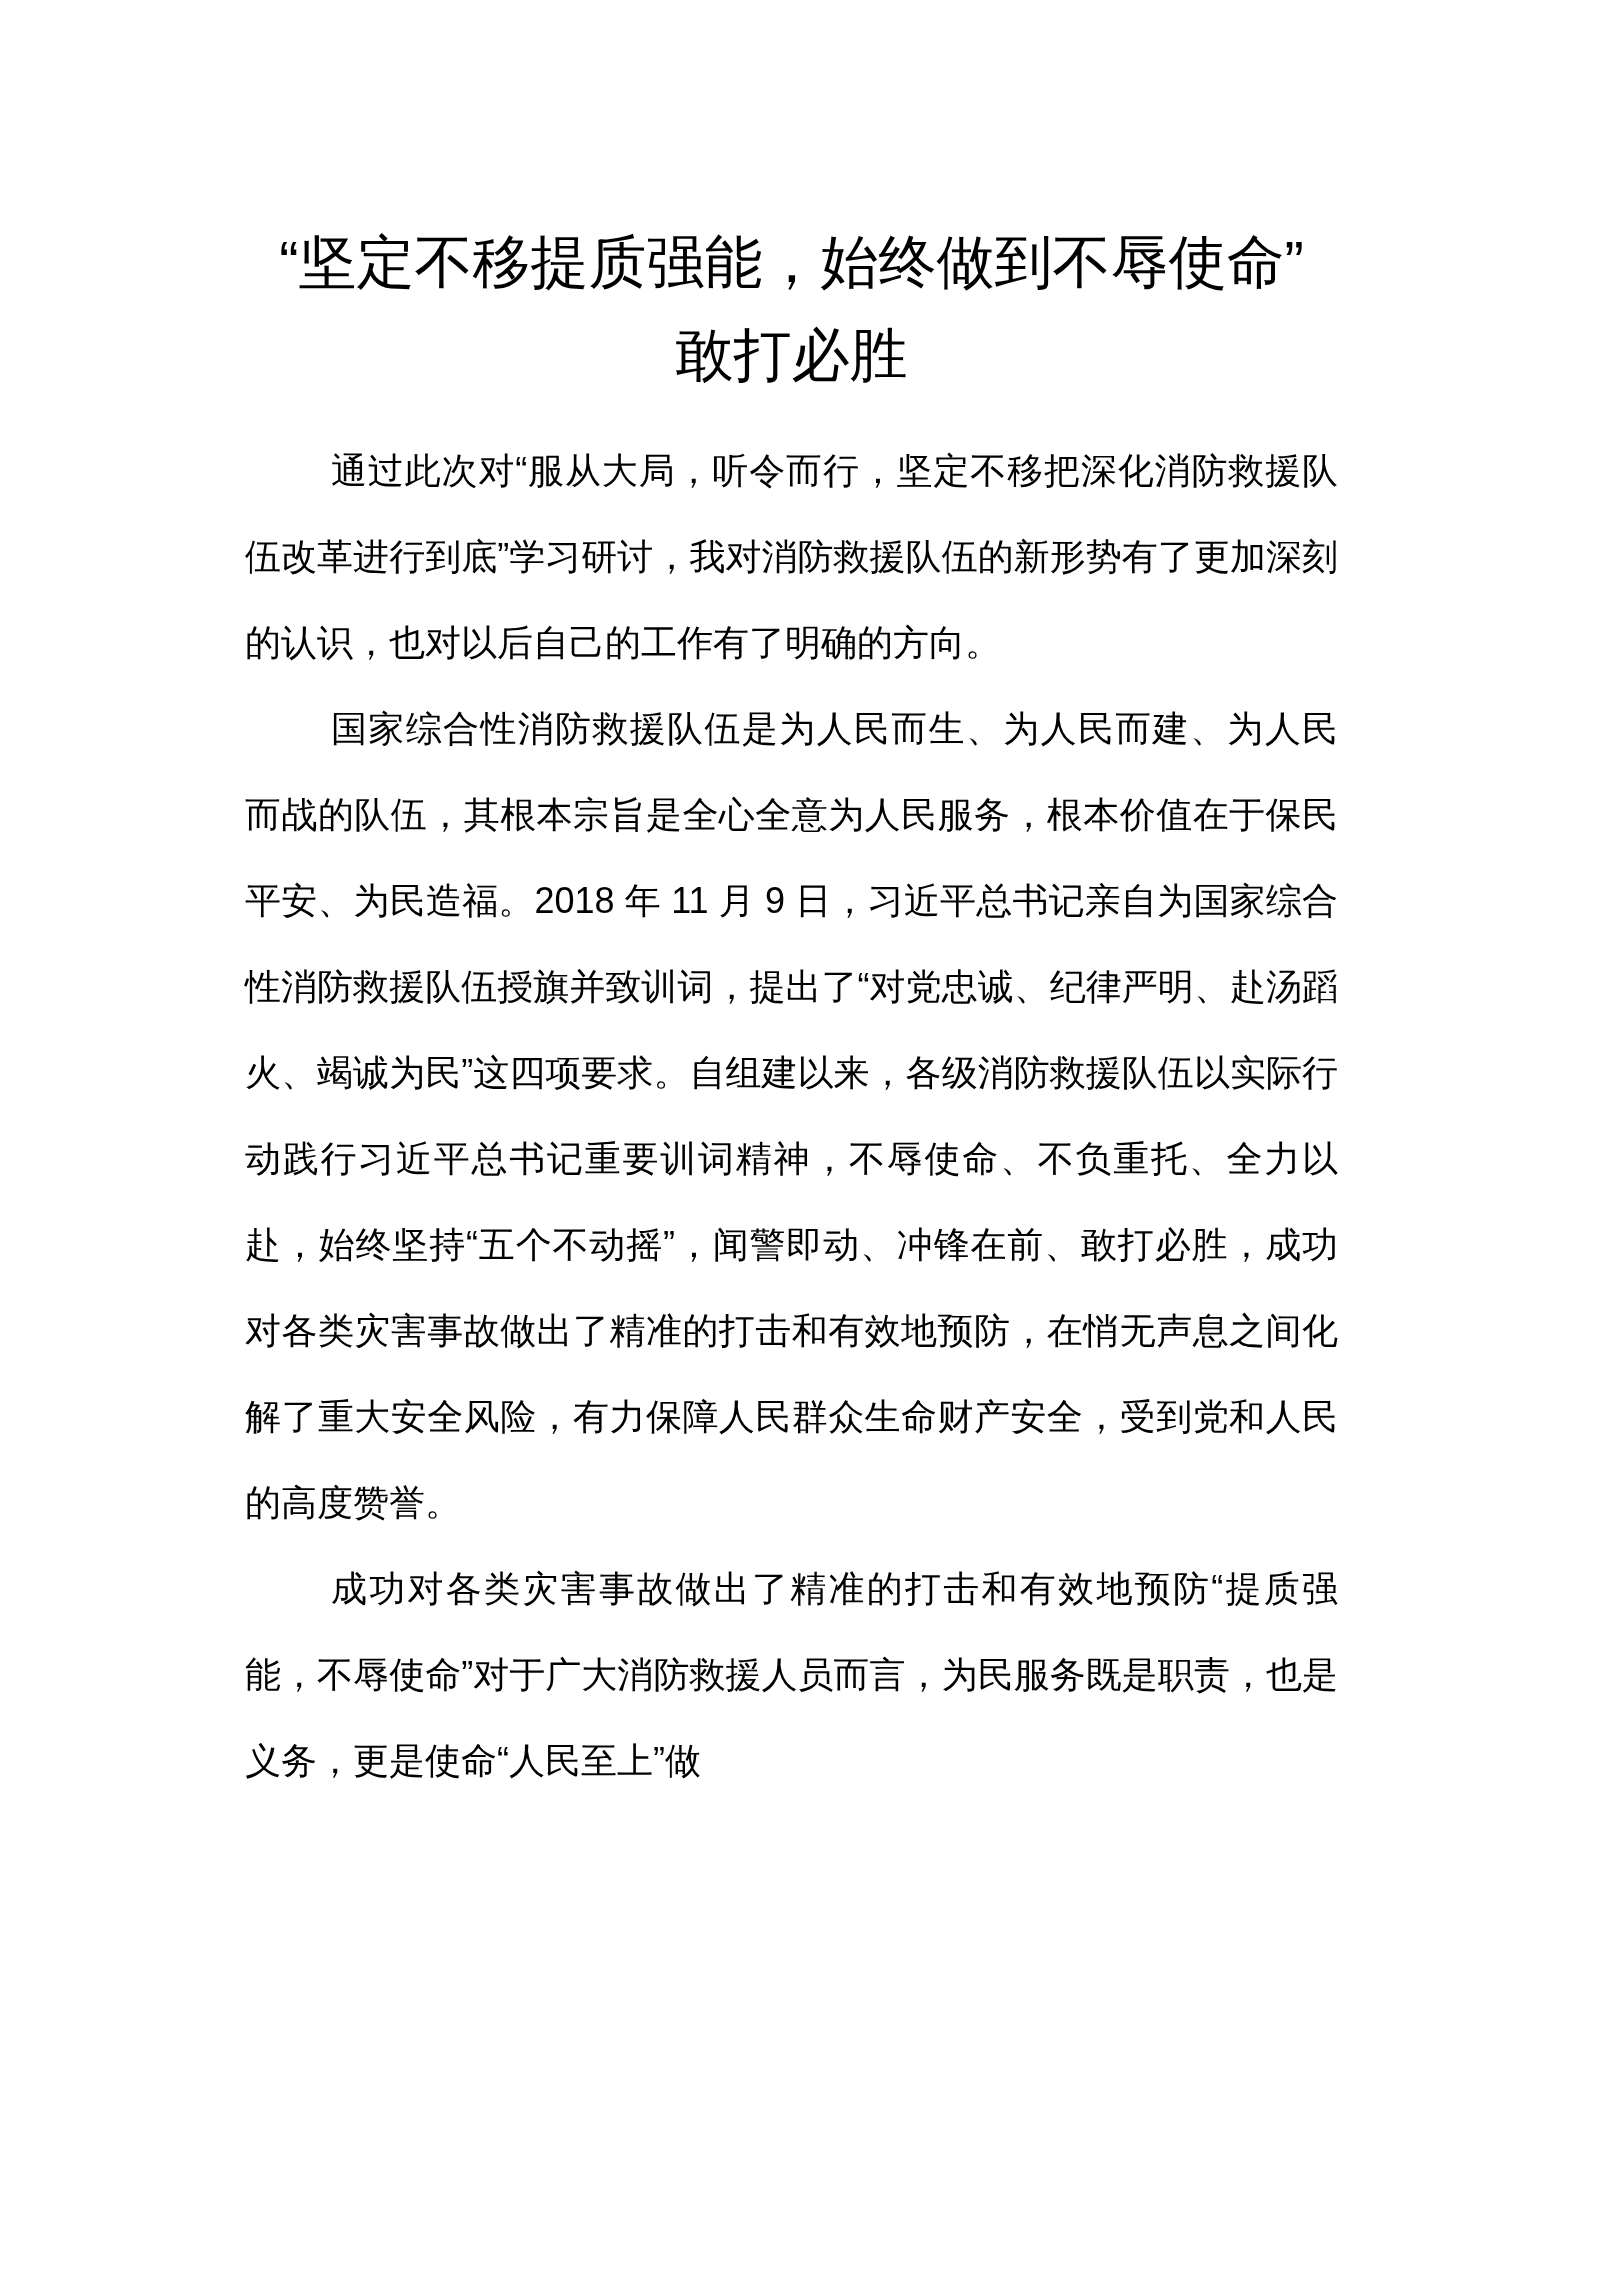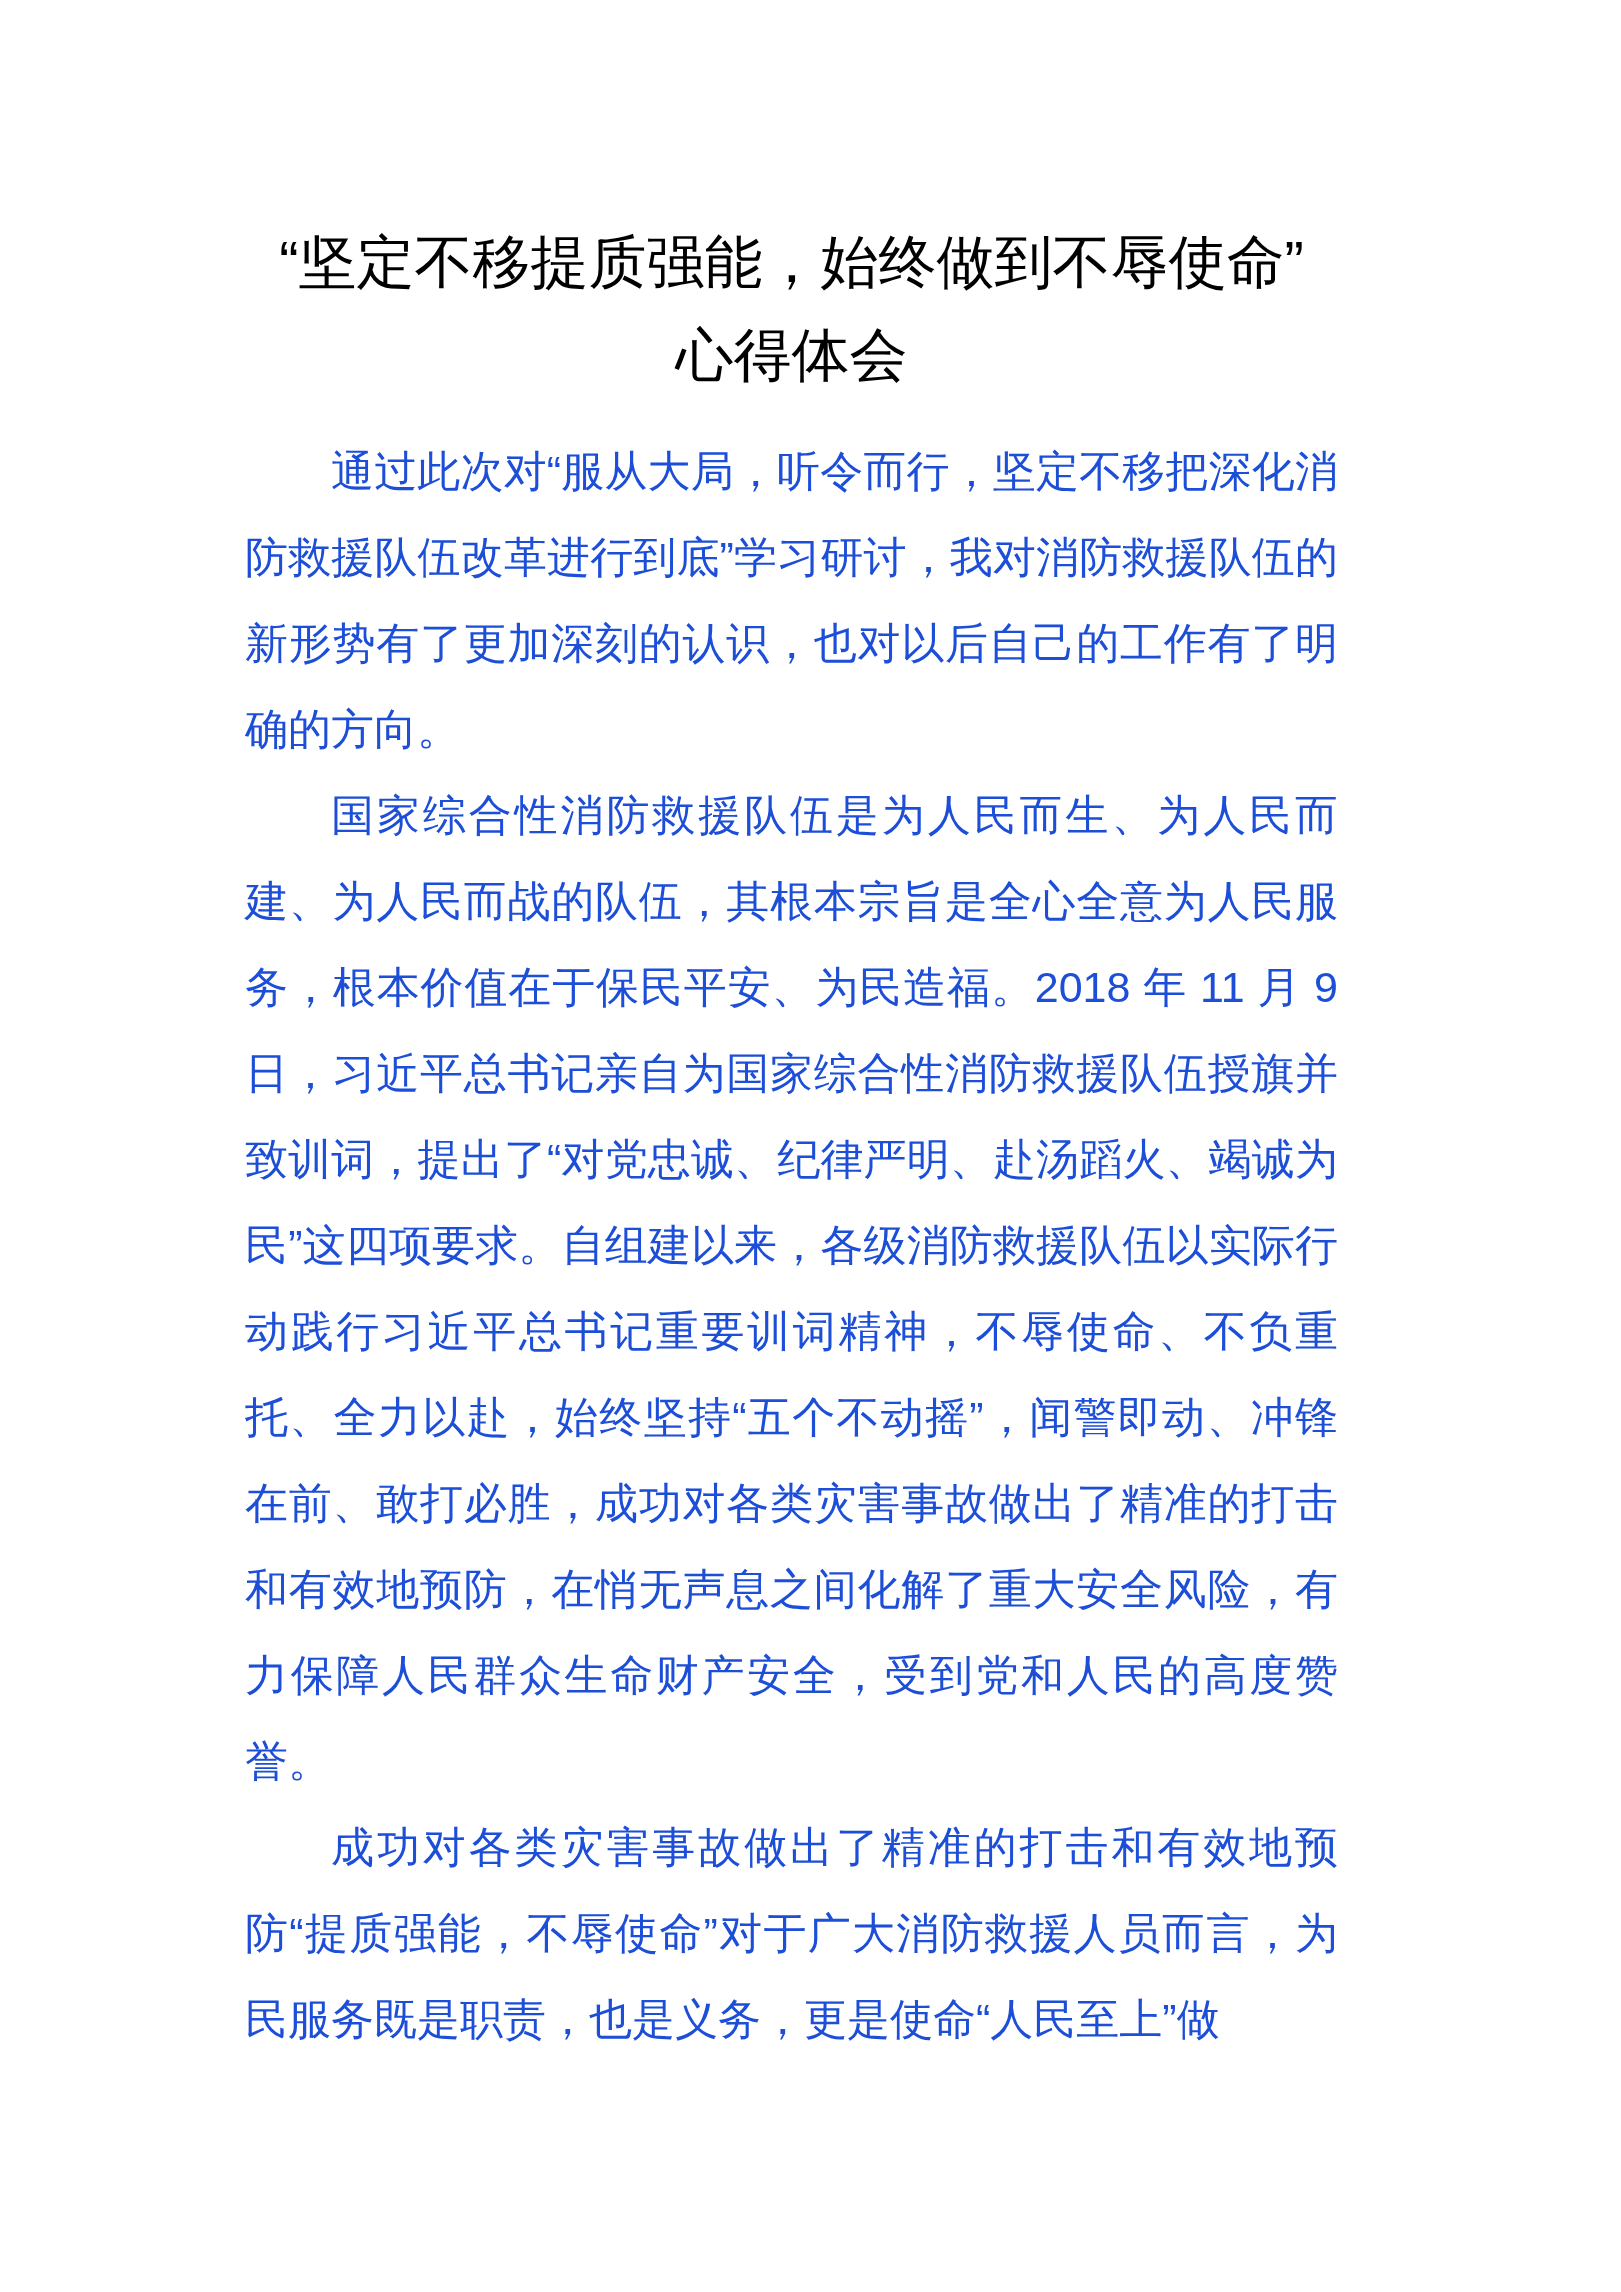--- a/index.html
+++ b/index.html
@@ -32,37 +32,37 @@
     color: #000000;
     letter-spacing: 0;
   }
   .title-line {
     display: block;
     white-space: nowrap;
   }
   .para {
     margin: 0;
     padding: 0;
-    font-size: 43px;
+    font-size: 36px;
     line-height: 86px;
     font-weight: 400;
-    color: #1d4ed8;
+    color: #000000;
     text-align: justify;
     text-indent: 86px;
     word-break: break-all;
     overflow-wrap: break-word;
   }
 </style>
 </head>
 <body>
 
 <div class="page">
   <div class="content">
     <h1 class="title">
       <span class="title-line">“坚定不移提质强能，始终做到不辱使命”</span>
-      <span class="title-line">心得体会</span>
+      <span class="title-line">敢打必胜</span>
     </h1>
     <p class="para">通过此次对“服从大局，听令而行，坚定不移把深化消防救援队伍改革进行到底”学习研讨，我对消防救援队伍的新形势有了更加深刻的认识，也对以后自己的工作有了明确的方向。</p>
     <p class="para">国家综合性消防救援队伍是为人民而生、为人民而建、为人民而战的队伍，其根本宗旨是全心全意为人民服务，根本价值在于保民平安、为民造福。2018 年 11 月 9 日，习近平总书记亲自为国家综合性消防救援队伍授旗并致训词，提出了“对党忠诚、纪律严明、赴汤蹈火、竭诚为民”这四项要求。自组建以来，各级消防救援队伍以实际行动践行习近平总书记重要训词精神，不辱使命、不负重托、全力以赴，始终坚持“五个不动摇”，闻警即动、冲锋在前、敢打必胜，成功对各类灾害事故做出了精准的打击和有效地预防，在悄无声息之间化解了重大安全风险，有力保障人民群众生命财产安全，受到党和人民的高度赞誉。</p>
     <p class="para">成功对各类灾害事故做出了精准的打击和有效地预防“提质强能，不辱使命”对于广大消防救援人员而言，为民服务既是职责，也是义务，更是使命“人民至上”做</p>
   </div>
 </div>
 
 
 </body></html>

